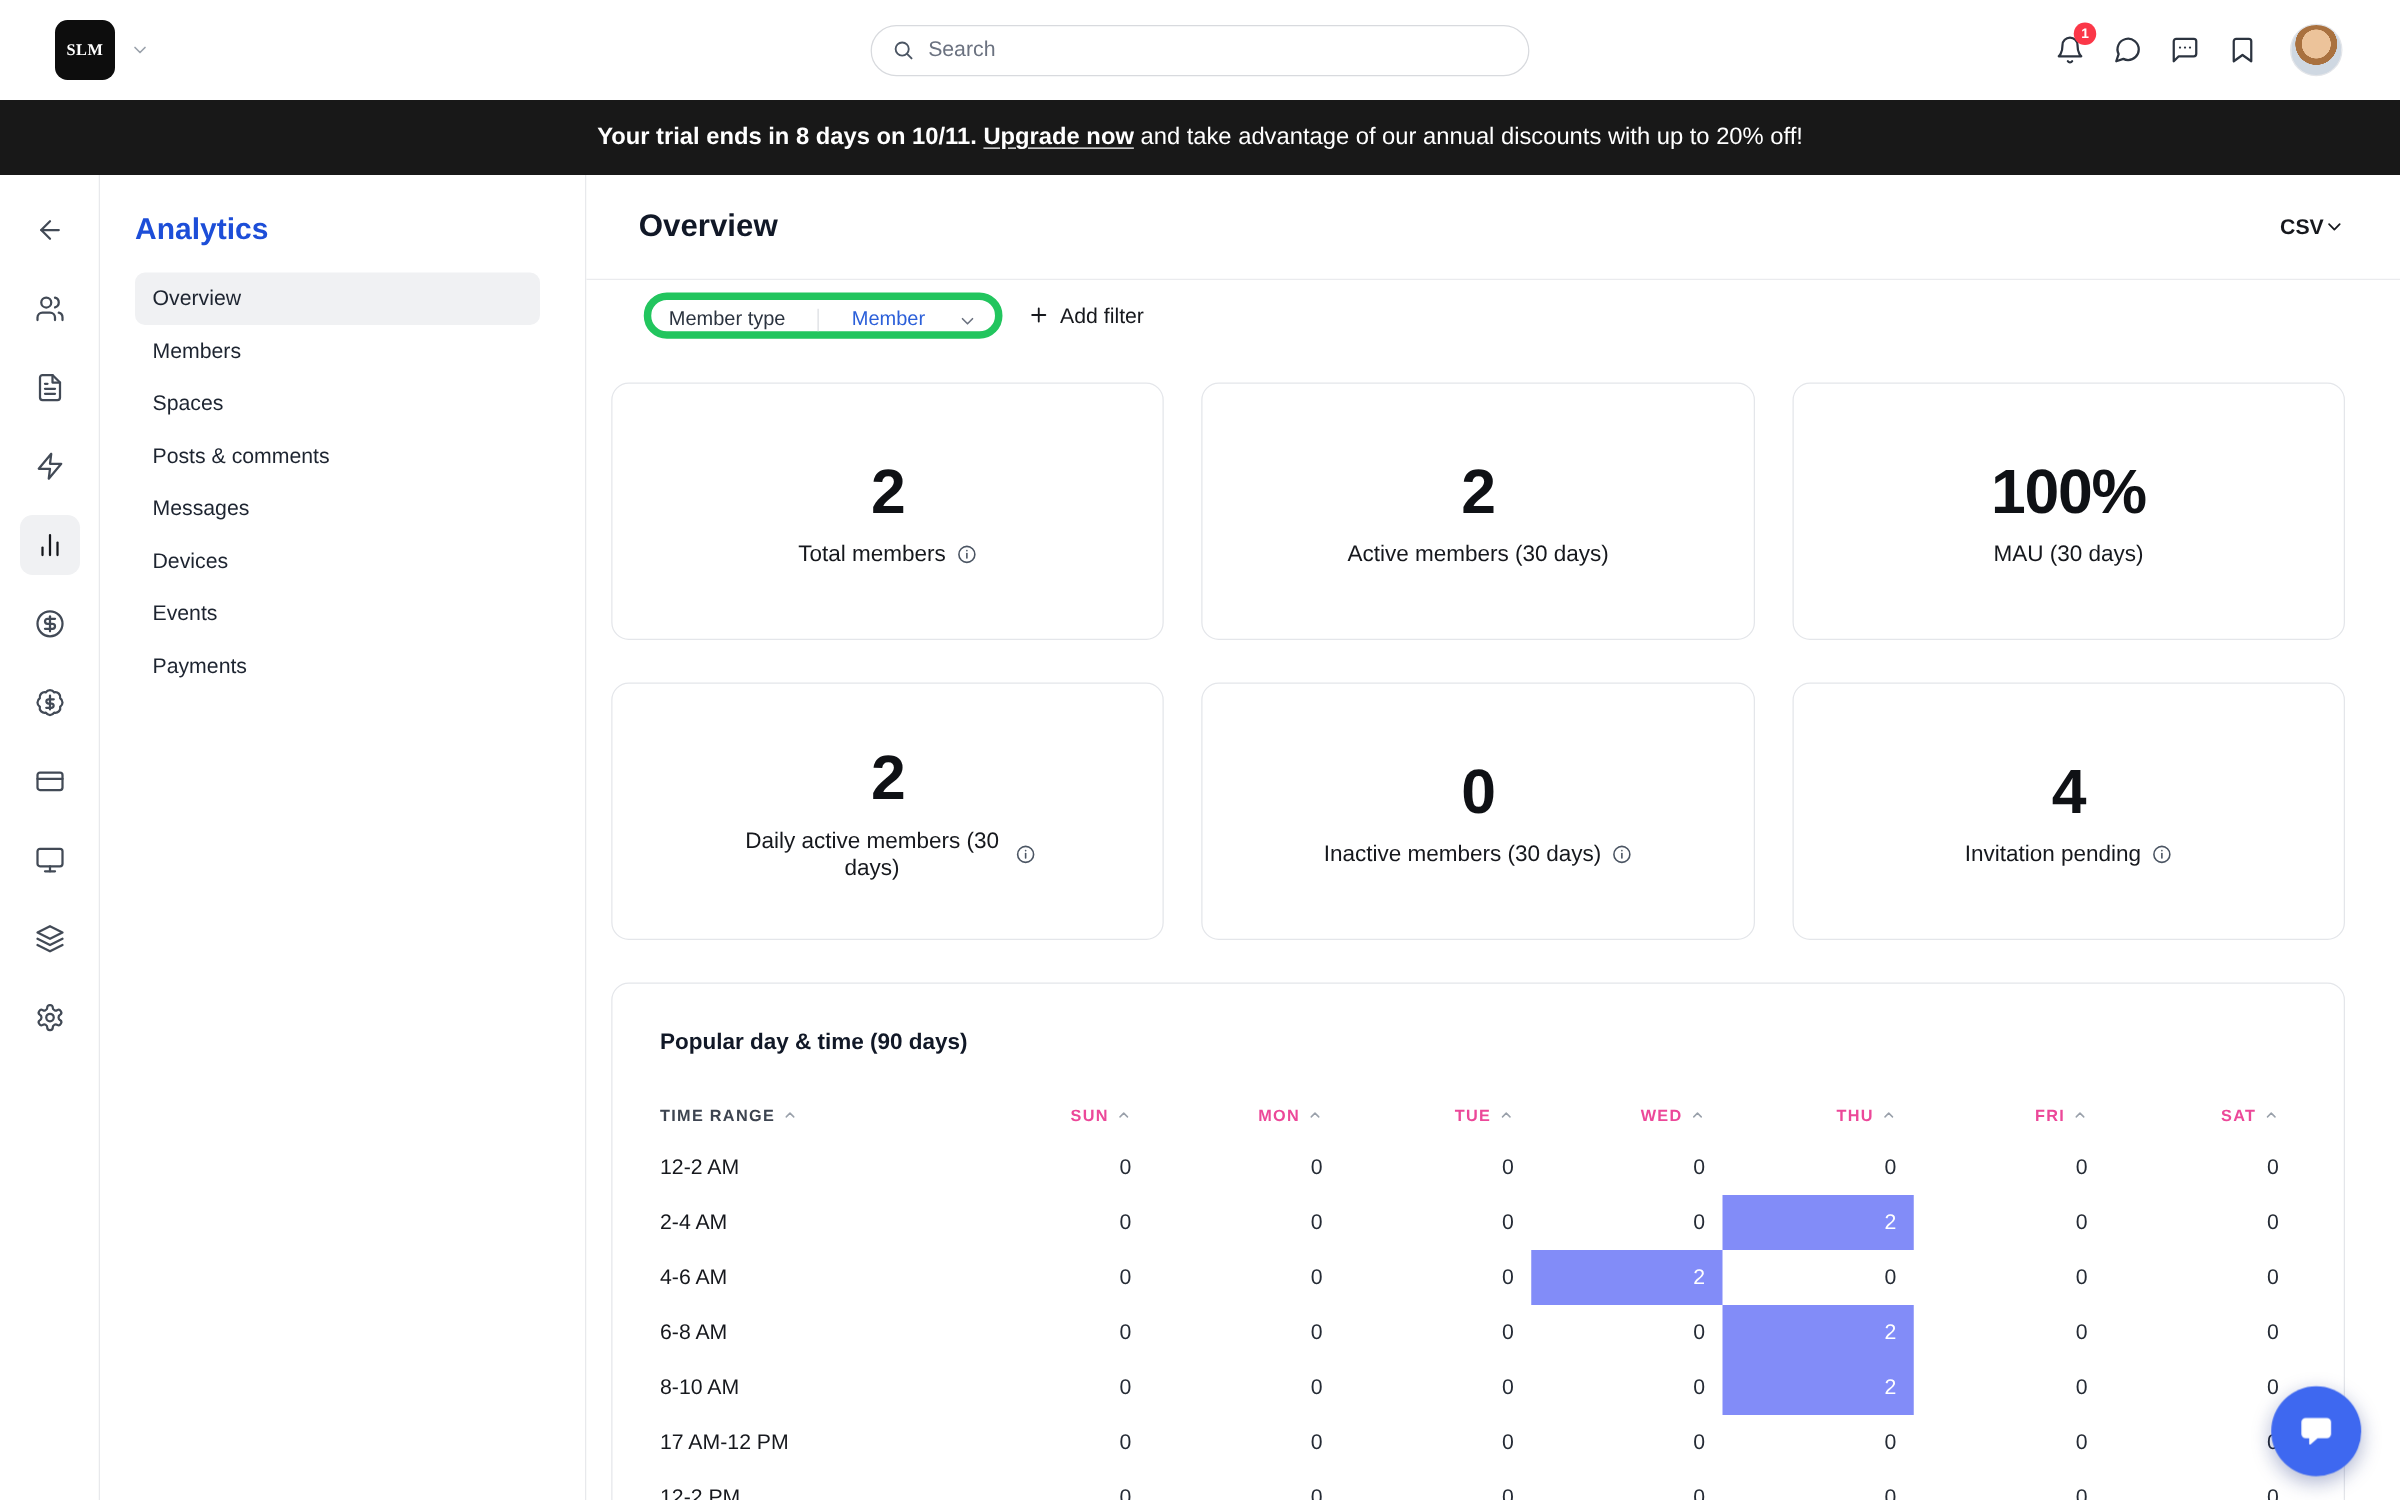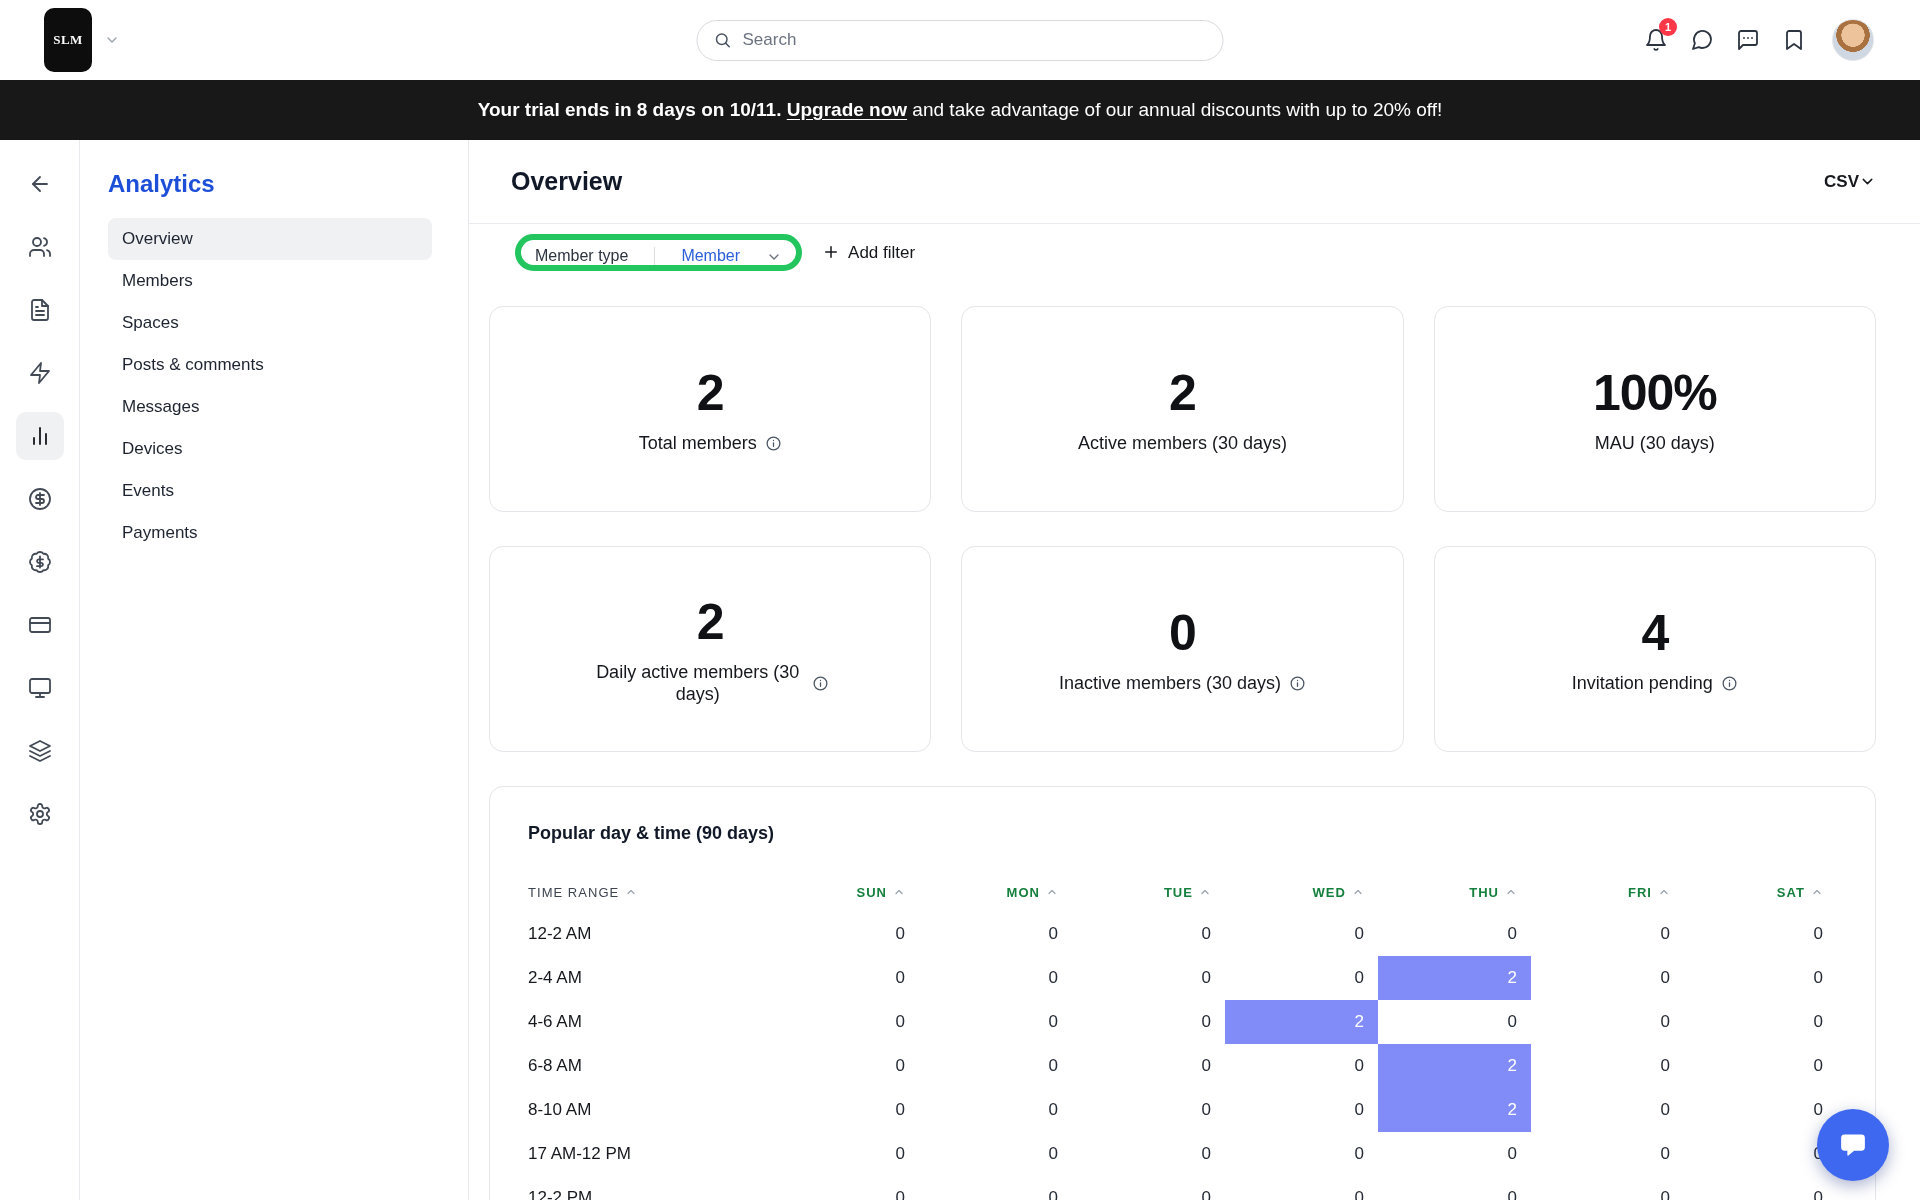--- a/index.html
+++ b/index.html
@@ -4,21 +4,21 @@
 <style>
   *{box-sizing:border-box;margin:0;padding:0}
   html,body{width:1920px;height:1200px;overflow:hidden;background:#fff;
     font-family:"Liberation Sans","DejaVu Sans",sans-serif;color:#111827}
   svg{display:block}
 
   
   .topbar{height:80px;display:flex;align-items:center;justify-content:space-between;
     padding:0 46px 0 44px;position:relative;background:#fff}
   .logo-wrap{display:flex;align-items:center;gap:12px;cursor:pointer}
-  .logo{width:48px;height:64px;background:#0d0d0d;border-radius:10px;color:#fff;
+  .logo{width:48px;height:48px;background:#0d0d0d;border-radius:10px;color:#fff;
     display:flex;align-items:center;justify-content:center;font-size:13px;font-weight:700;
     letter-spacing:.5px;font-family:"Liberation Serif",serif}
   .search{position:absolute;left:50%;transform:translateX(-50%);width:527px;height:41px;
     border:1px solid #d8dade;border-radius:21px;display:flex;align-items:center;
     padding:0 16px;gap:11px;background:#fff}
   .search input{border:none;outline:none;font-size:17px;flex:1;color:#111827;background:transparent;
     font-family:inherit}
   .search input::placeholder{color:#6b7280}
   .top-actions{display:flex;align-items:center}
   .icon-btn{width:36px;height:36px;display:flex;align-items:center;justify-content:center;
@@ -73,25 +73,25 @@
   .stat-label{display:flex;align-items:center;gap:8px;font-size:18px;color:#16181d;line-height:1.25}
   .stat-label .txt{text-align:center}
   .stat-label.narrow .txt{max-width:212px}
   .info{color:#4b5563;display:flex;cursor:pointer}
 
   .hm-card{margin:34px 44px 40px 20px;padding:36px 38px;border:1px solid #e4e6ea;
     border-radius:14px;background:#fff}
   .hm-title{font-size:18px;font-weight:600;color:#111827}
   .hm-table{margin-top:28px}
   .hm-head{display:flex;height:40px;align-items:center}
-  .head-time{flex:1;display:flex;align-items:center;gap:6px;font-size:13px;font-weight:400;
+  .head-time{flex:1;display:flex;align-items:center;gap:6px;font-size:13px;font-weight:700;
     letter-spacing:.08em;color:#3d4450;cursor:pointer}
   .head-cell{width:153px;display:flex;align-items:center;justify-content:flex-end;
     padding-right:14px;gap:6px;font-size:13px;font-weight:700;letter-spacing:.08em;
-    color:#15803d;cursor:pointer}
+    color:#ec4899;cursor:pointer}
   .caret{color:#9aa1ab}
   .hm-row{display:flex}
   .time-col{flex:1;display:flex;align-items:center;font-size:17px;color:#16181d;height:44px}
   .hm-cell{width:153px;height:44px;display:flex;align-items:center;justify-content:flex-end;
     padding-right:14px;font-size:17px;color:#252b35}
   .hm-cell.hl{color:#fff}
 
   .chat{position:fixed;right:31px;bottom:19px;width:72px;height:72px;border-radius:50%;
     background:#3e68f0;display:flex;align-items:center;justify-content:center;
     box-shadow:0 5px 16px rgba(20,40,120,.35);cursor:pointer}

